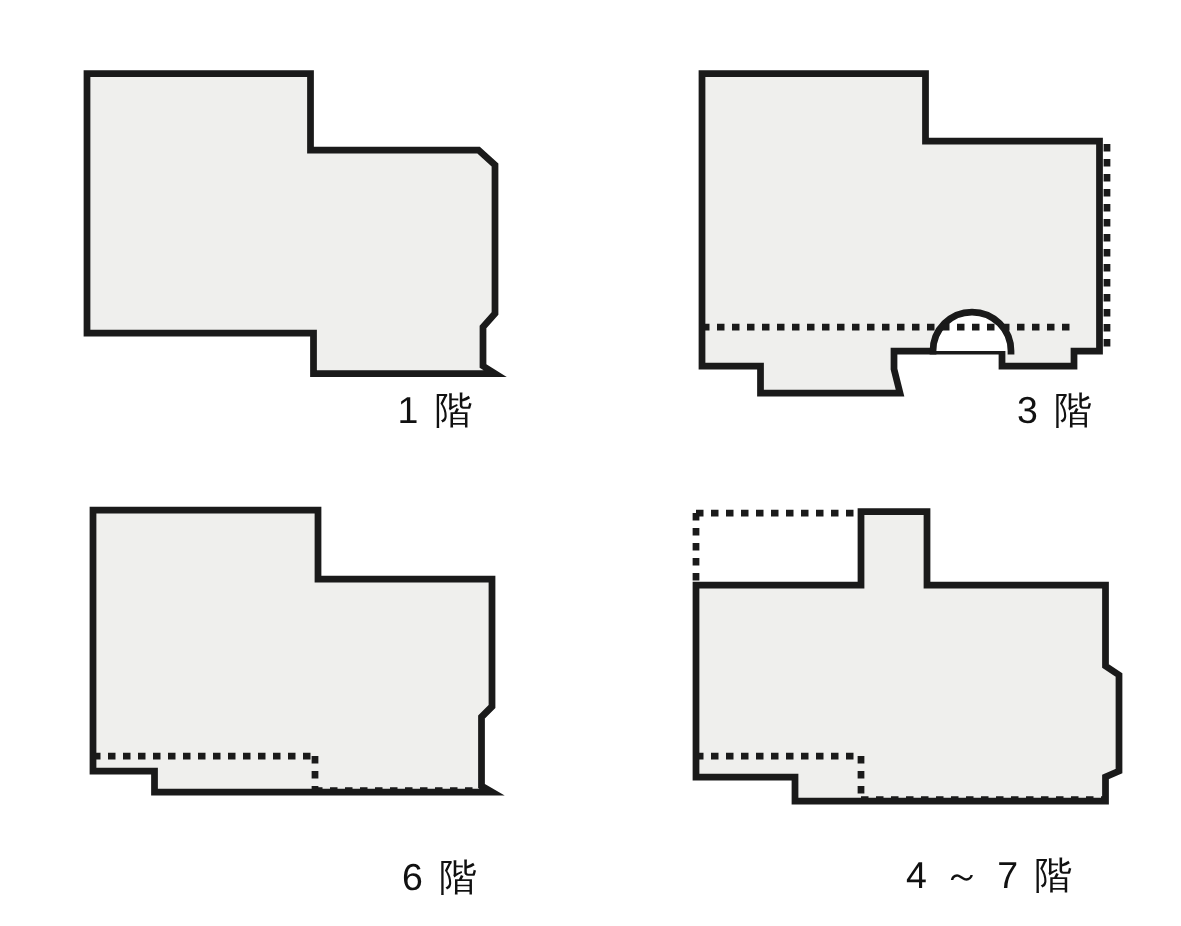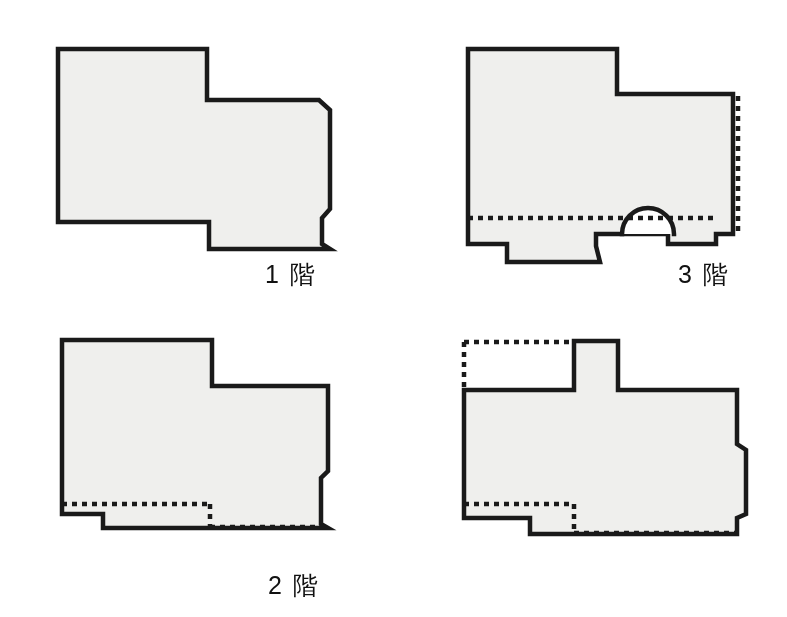--- a/index.html
+++ b/index.html
@@ -69,28 +69,29 @@
   <div class="plan-cell" style="left:40px; top:328px;">
     <svg class="plan-svg" width="315" height="232" viewBox="0 0 315 232">
       <path d="M 22,12 L 172,12 L 172,58 L 288,58 L 288,143 L 281,150 L 281,196 L 288,200 L 63,200 L 63,186 L 22,186 Z" fill="#efefed" stroke="#1a1a1a" stroke-width="4.5" stroke-linejoin="miter" stroke-linecap="square"></path>
       <g>
         <path d="M 22,176 L 170,176" fill="none" stroke="#1a1a1a" stroke-width="4.5" stroke-dasharray="5,5" stroke-linecap="butt"></path>
         <path d="M 170,176 L 170,199" fill="none" stroke="#1a1a1a" stroke-width="4.5" stroke-dasharray="5,5" stroke-linecap="butt"></path>
         <path d="M 170,199 L 286,199" fill="none" stroke="#1a1a1a" stroke-width="4.5" stroke-dasharray="5,5" stroke-linecap="butt"></path>
       </g>
     </svg>
   </div>
-  <div class="floor-label label-3">2 階</div>
+  <div class="floor-label label-3">6 階</div>
 
   <div class="plan-cell" style="left:450px; top:328px;">
     <svg class="plan-svg" width="335" height="232" viewBox="0 0 335 232">
       <path d="M 14,62 L 124,62 L 124,13 L 168,13 L 168,62 L 287,62 L 287,116 L 296,122 L 296,186 L 287,190 L 287,206 L 80,206 L 80,190 L 14,190 Z" fill="#efefed" stroke="#1a1a1a" stroke-width="4.5" stroke-linejoin="miter" stroke-linecap="square"></path>
       <g>
         <path d="M 14,176 L 124,176" fill="none" stroke="#1a1a1a" stroke-width="4.5" stroke-dasharray="5,5" stroke-linecap="butt"></path>
         <path d="M 124,176 L 124,205" fill="none" stroke="#1a1a1a" stroke-width="4.5" stroke-dasharray="5,5" stroke-linecap="butt"></path>
         <path d="M 124,205 L 287,205" fill="none" stroke="#1a1a1a" stroke-width="4.5" stroke-dasharray="5,5" stroke-linecap="butt"></path>
         <path d="M 14,14 L 124,14" fill="none" stroke="#1a1a1a" stroke-width="4.5" stroke-dasharray="5,5" stroke-linecap="butt"></path>
         <path d="M 14,14 L 14,60" fill="none" stroke="#1a1a1a" stroke-width="4.5" stroke-dasharray="5,5" stroke-linecap="butt"></path>
       </g>
     </svg>
   </div>
+  <div class="floor-label label-4">4 ～ 7 階</div>
 
 </div>
 
 </body></html>

